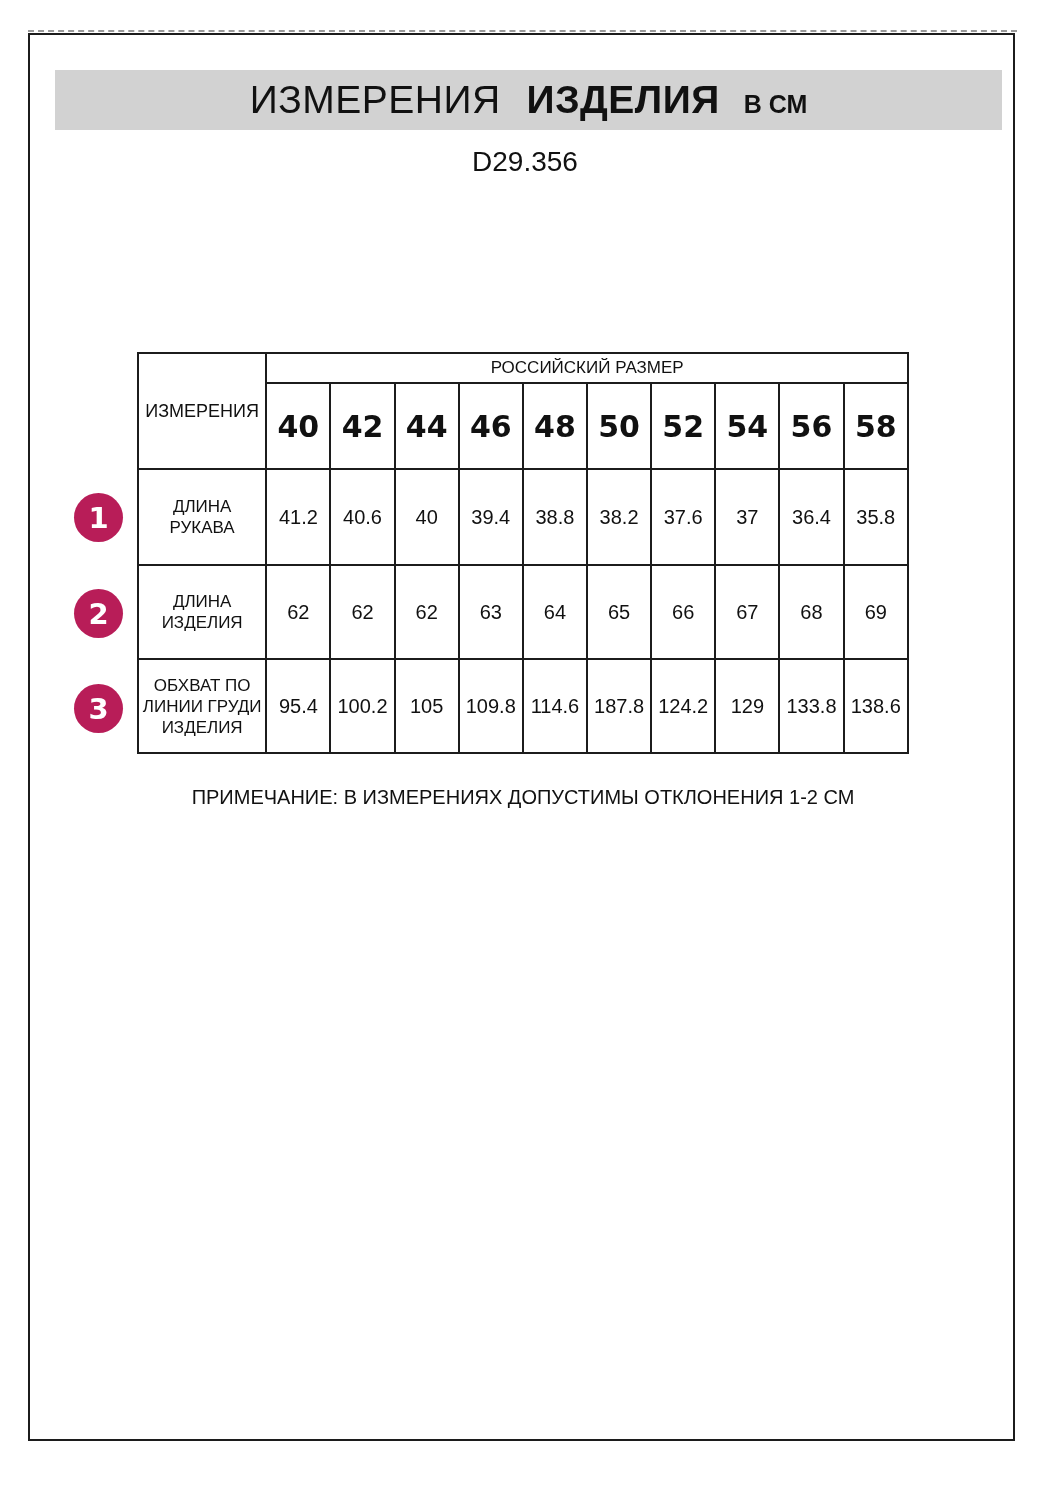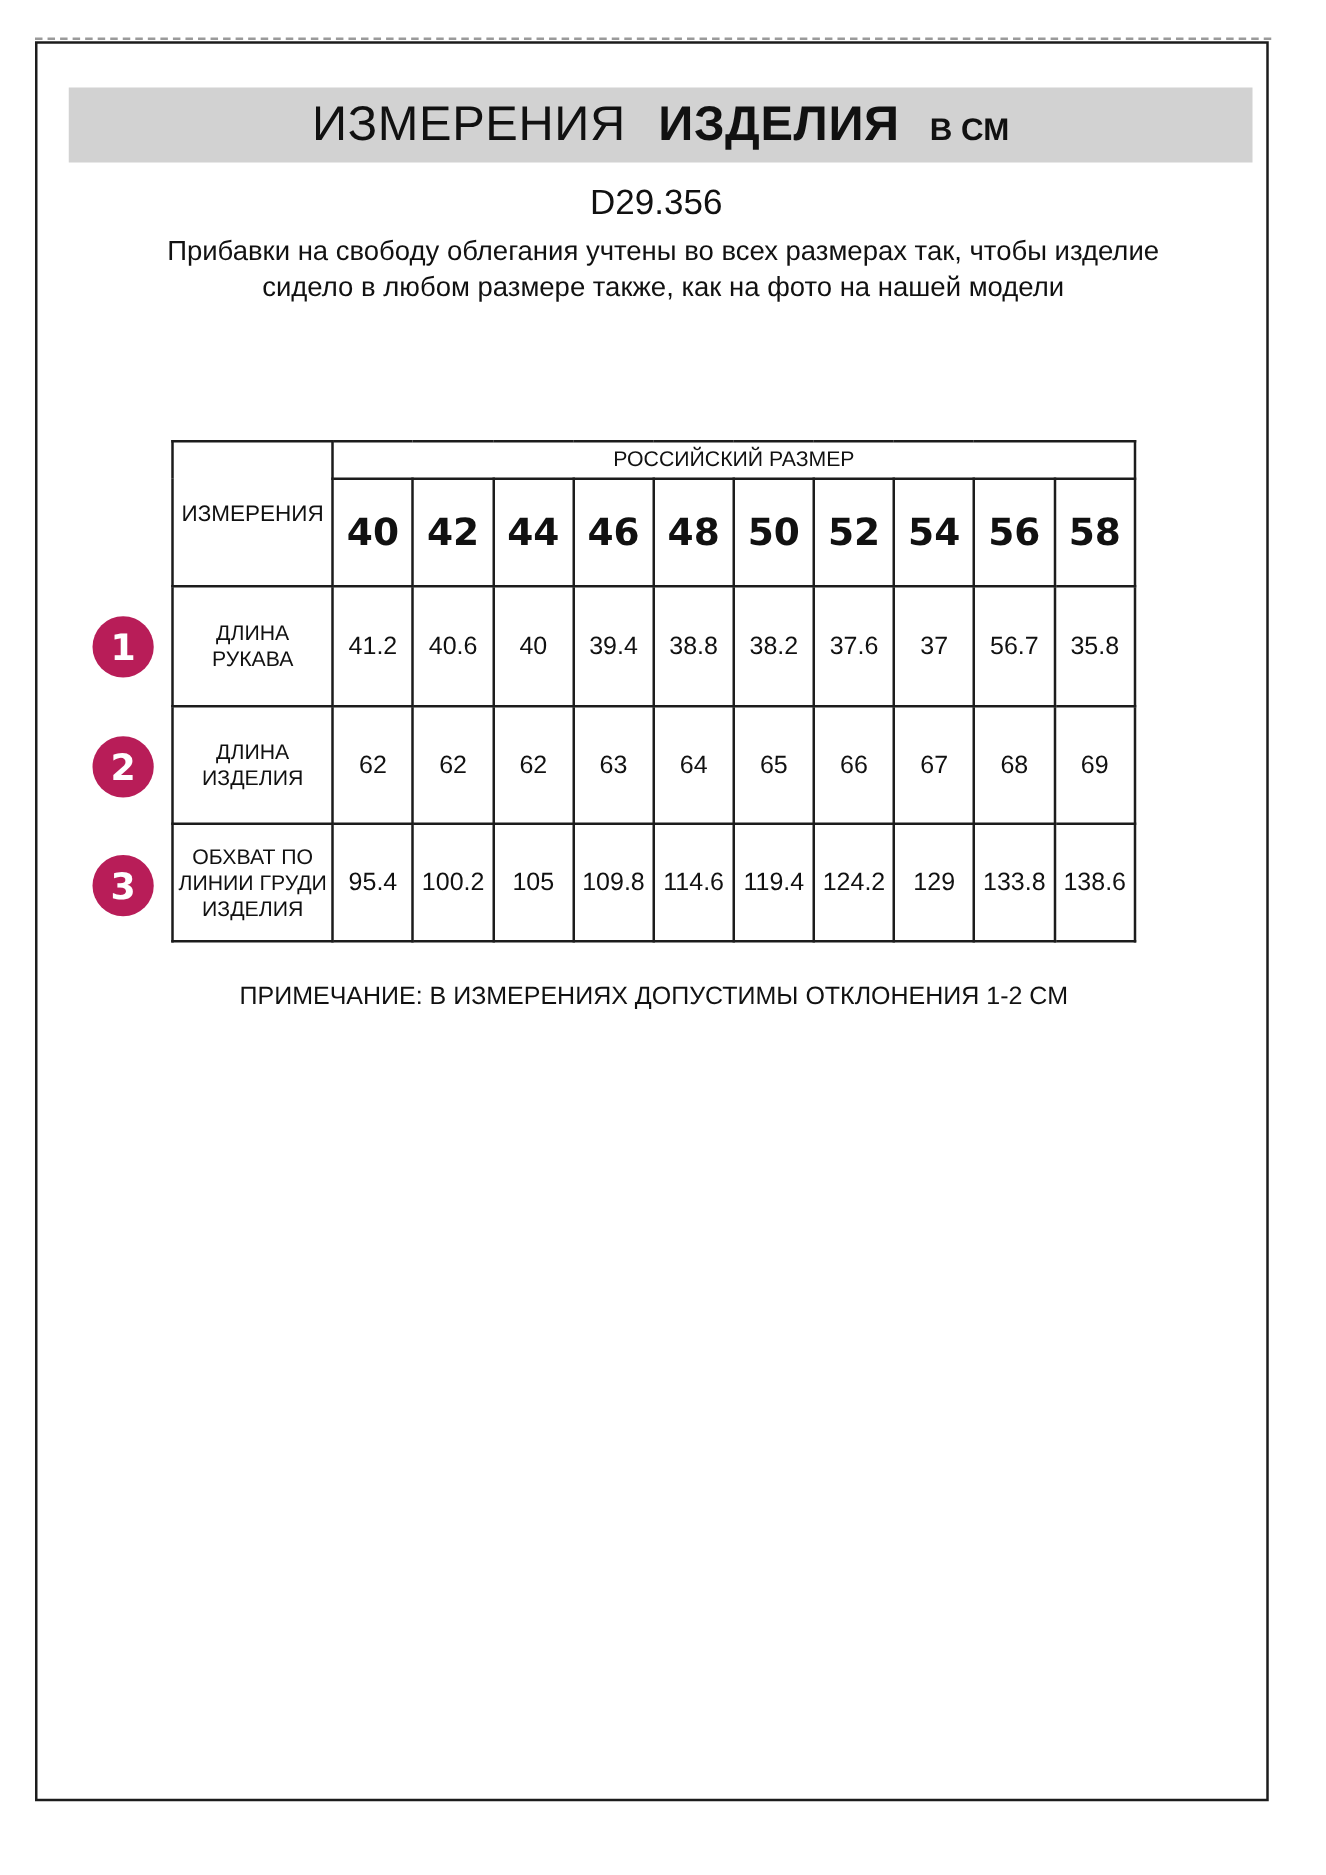--- a/index.html
+++ b/index.html
@@ -78,21 +78,20 @@
 
   <div class="top-dashes"></div>
   <div class="frame"></div>
 
   <div class="title-band">
     <span class="t1">ИЗМЕРЕНИЯ</span><span class="t2">ИЗДЕЛИЯ</span><span class="t3">В СМ</span>
   </div>
 
   <div class="model">D29.356</div>
 
-  <p class="desc">Прибавки на свободу облегания учтены во всех размерах так, чтобы изделие сидело в любом размере также, как на фото на нашей модели</p>
 
   <table class="size-table">
     <colgroup>
       <col style="width:128px">
       <col style="width:64px">
         <col style="width:64px">
         <col style="width:64px">
         <col style="width:64px">
         <col style="width:64px">
       <col style="width:64px">
@@ -122,21 +121,21 @@
       <tr class="data-row-1">
         <td class="label-cell">ДЛИНА РУКАВА</td>
         <td class="value-cell">41.2</td>
         <td class="value-cell">40.6</td>
         <td class="value-cell">40</td>
         <td class="value-cell">39.4</td>
         <td class="value-cell">38.8</td>
         <td class="value-cell">38.2</td>
         <td class="value-cell">37.6</td>
         <td class="value-cell">37</td>
-        <td class="value-cell">56.7</td>
+        <td class="value-cell">36.4</td>
         <td class="value-cell">35.8</td>
       </tr>
 
       <tr class="data-row-2">
         <td class="label-cell">ДЛИНА ИЗДЕЛИЯ</td>
         <td class="value-cell">62</td>
         <td class="value-cell">62</td>
         <td class="value-cell">62</td>
         <td class="value-cell">63</td>
         <td class="value-cell">64</td>
@@ -147,21 +146,21 @@
         <td class="value-cell">69</td>
       </tr>
 
       <tr class="data-row-3">
         <td class="label-cell">ОБХВАТ ПО ЛИНИИ ГРУДИ ИЗДЕЛИЯ</td>
         <td class="value-cell">95.4</td>
         <td class="value-cell">100.2</td>
         <td class="value-cell">105</td>
         <td class="value-cell">109.8</td>
         <td class="value-cell">114.6</td>
-        <td class="value-cell">119.4</td>
+        <td class="value-cell">187.8</td>
         <td class="value-cell">124.2</td>
         <td class="value-cell">129</td>
         <td class="value-cell">133.8</td>
         <td class="value-cell">138.6</td>
       </tr>
     </tbody>
   </table>
 
   <div class="circle circle-1">
     <span>1</span>

